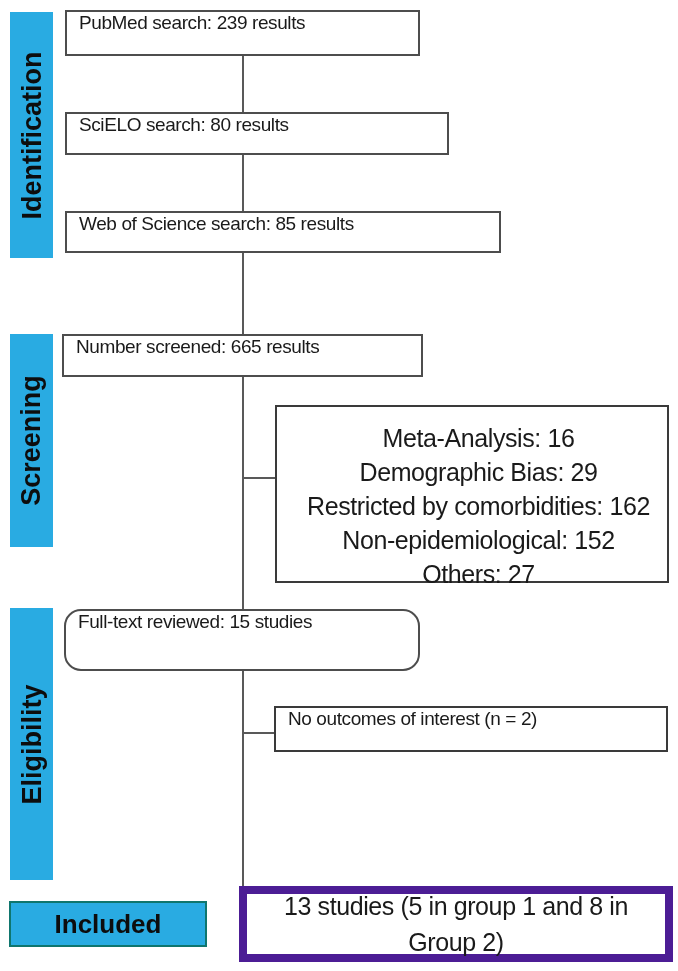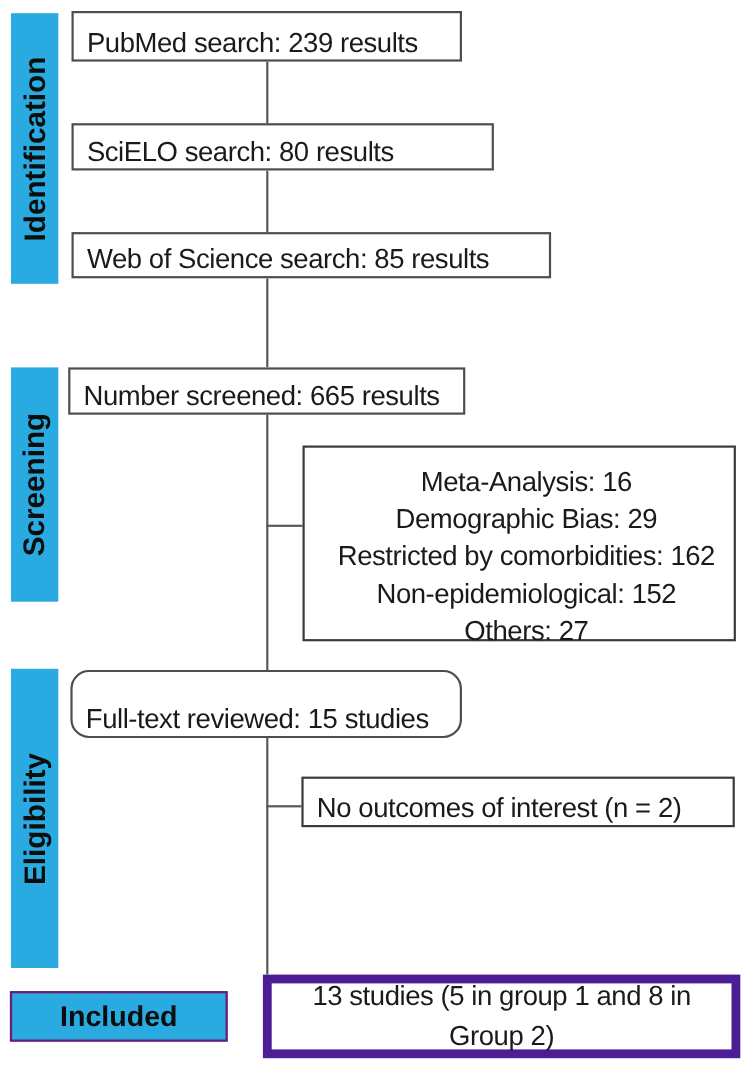--- a/index.html
+++ b/index.html
@@ -33,37 +33,37 @@
   }
   .stage-bar .vlabel {
     transform: rotate(-90deg);
     white-space: nowrap;
     font-weight: bold;
     font-size: 27px;
     color: #0d0d0d;
     letter-spacing: 0px;
   }
   .stage-bar.horizontal {
-    border: 2px solid #701a75;
+    border: 2px solid #0f766e;
   }
   .stage-bar.horizontal .hlabel {
     font-weight: bold;
     font-size: 26px;
     color: #0d0d0d;
   }
   
   .flow-box {
     position: absolute;
     background: #ffffff;
     border: 2px solid #4d4d4d;
     box-sizing: border-box;
     display: flex;
-    align-items: flex-end;
+    align-items: flex-start;
     z-index: 2;
-    font-size: 25px;
+    font-size: 19px;
     letter-spacing: -0.4px;
     white-space: nowrap;
   }
   .flow-box.pad {
     padding-left: 12px;
   }
   .flow-box.dark-border {
     border-color: #3a3a3a;
   }
   .reasons-box {

